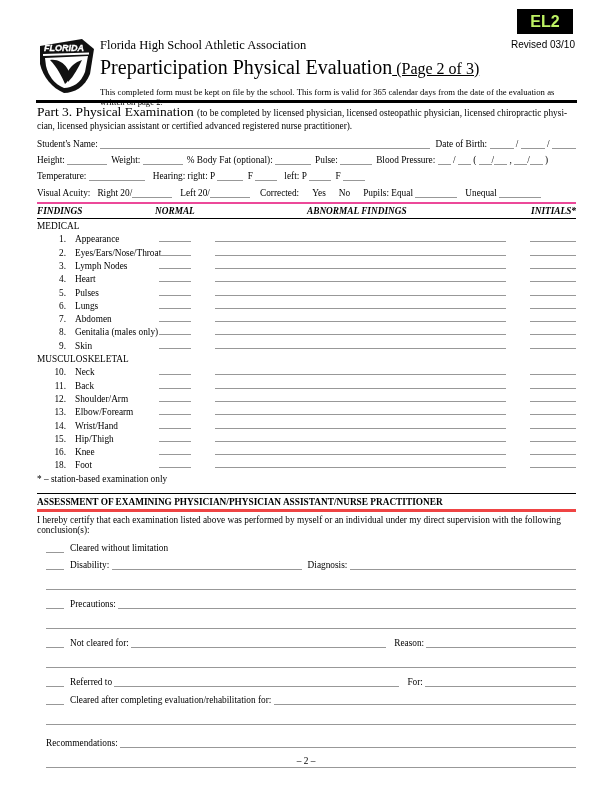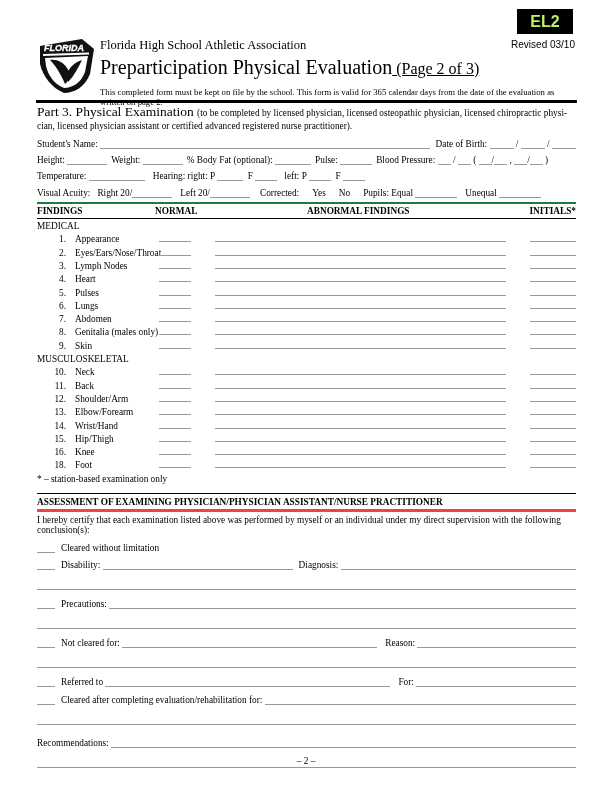--- a/index.html
+++ b/index.html
@@ -39,22 +39,23 @@
   .row { display:flex; align-items:flex-end; overflow:hidden; }
   .vrow { margin-top:3.2px; height:13px; }
   .t { white-space:pre; flex:none; }
   .u { border-bottom:1px solid #989898; height:10px; flex:none; align-self:auto; }
   .u.fx { flex:1; }
   .g { flex:none; height:1px; }
 
   
   .fhead {
     display:flex; margin-top:4px; padding:2.5px 0 2px;
-    border-top:2px solid #15803d; border-bottom:1px solid #000;
+    border-top:2px solid #ec4899; border-bottom:1px solid #000;
     font-weight:bold;
+    font-style:italic;
   }
   .fh1 { width:118px; flex:none; }
   .fh2 { width:152px; flex:none; }
   .fh3 { flex:1; }
   .fh4 { width:60px; flex:none; text-align:right; }
   .fgroup { height:13.3px; padding-top:1.5px; }
   .frow { display:flex; align-items:baseline; height:13.3px; overflow:hidden; }
   .fnum { width:29px; flex:none; text-align:right; }
   .flabel { width:84px; flex:none; margin-left:9px; white-space:nowrap; }
   .fnormal { width:32px; }
@@ -62,21 +63,21 @@
   .finit { width:46px; flex:none; margin-left:24px; }
   .footnote { margin-top:2.5px; }
 
   
   .assess-head {
     margin-top:9px; padding:2.5px 0 2px;
     border-top:1px solid #000; border-bottom:3px solid #ef4444;
     font-weight:bold;
   }
   .certify { margin-top:3.5px; }
-  .arow { margin-top:4.5px; height:13px; }
+  .arow { margin-top:4.5px; height:13px;margin-left:9px; }
   .arow.cont { margin-top:8px; margin-bottom:6px; height:12px; }
   .arow.mt10 { margin-top:10px; }
 
   .footer {
     position:absolute; bottom:26px; left:0; right:0;
     text-align:center; font-size:9.3px;
   }
 </style>
 </head>
 <body>

